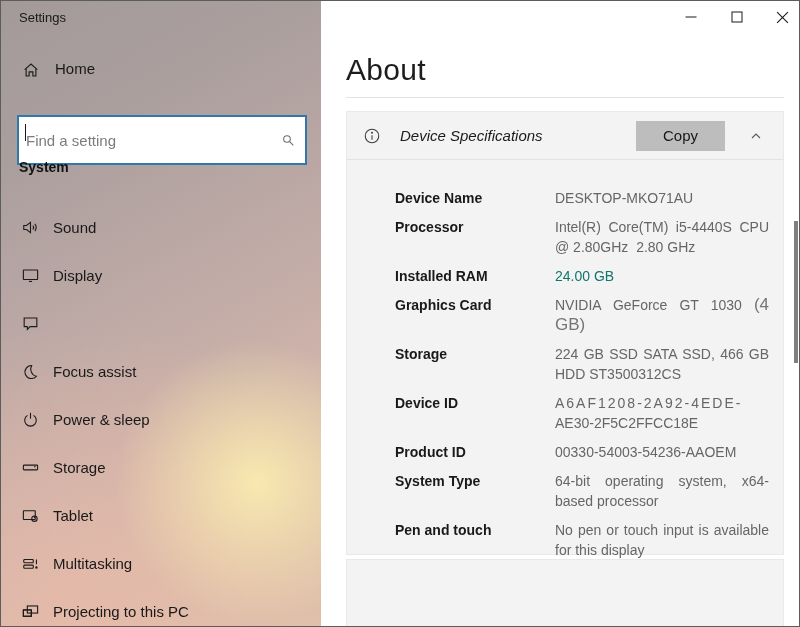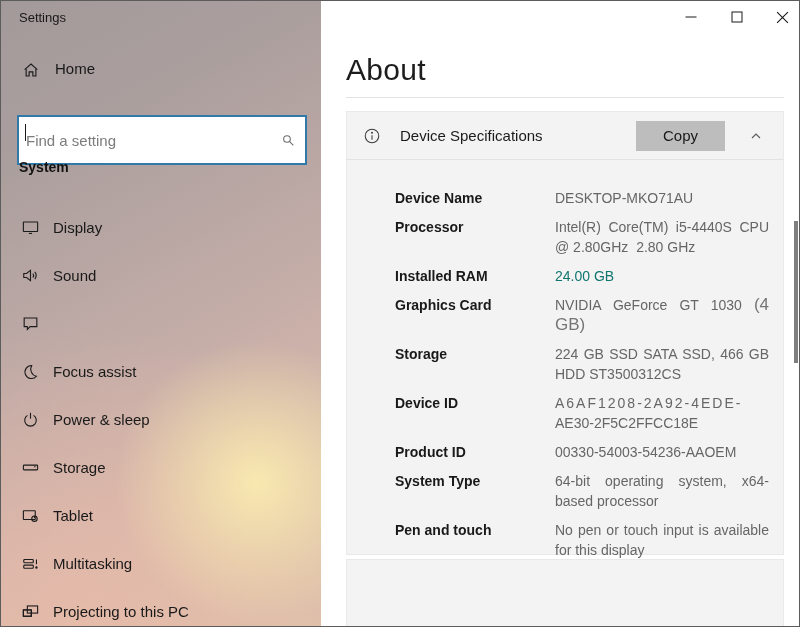--- a/index.html
+++ b/index.html
@@ -49,21 +49,21 @@
   .card{
     position:absolute;left:25px;width:438px;box-sizing:border-box;
     background:#f3f3f3;border:1px solid #e9e9e9;
   }
   .card-1{top:110px;height:444px;}
   .card-2{top:558px;height:80px;}
   .card-header{
     height:48px;display:flex;align-items:center;
     border-bottom:1px solid #e2e2e2;padding:0 10px 0 16px;box-sizing:border-box;
   }
-  .card-title{margin-left:19px;font-size:15px;color:#1b1b1b;flex:1;}
+  .card-title{margin-left:19px;font-size:15px;color:#1b1b1b;flex:1;font-style:italic;}
   .copy-button{
     width:89px;height:30px;border:none;background:#bdbdbd;color:#181818;
     font-family:"Liberation Sans",sans-serif;font-size:15px;cursor:default;
   }
   .chevron{margin:0 9px 0 23px;display:flex;align-items:center;cursor:default;}
 
   .card-body{padding:28px 0 0 48px;}
   .spec-row{display:flex;margin-bottom:9px;gap:40px;}
   .spec-label{width:120px;flex:0 0 120px;font-size:14px;font-weight:bold;color:#191919;line-height:20px;}
   .spec-value{width:214px;font-size:14px;color:#666;line-height:20px;text-align:justify;white-space:pre-wrap;}
@@ -101,35 +101,35 @@
         </svg>
       </span>
     </div>
 
     <div class="section-title">System</div>
 
     <div class="nav" id="nav">
         <div class="nav-item">
           <span class="nav-icon">
             <svg width="19" height="19" viewBox="0 0 24 24" fill="none" stroke="#1b1b1b" stroke-width="1.4">
-              <rect x="3" y="5" width="18" height="12" rx="0.5"></rect>
-              <line x1="10" y1="19.5" x2="14" y2="19.5"></line>
-            </svg>
-          </span>
-          <span class="nav-label">Display</span>
-        </div>
-        <div class="nav-item">
-          <span class="nav-icon">
-            <svg width="19" height="19" viewBox="0 0 24 24" fill="none" stroke="#1b1b1b" stroke-width="1.4">
               <path d="M3.5 9.5 H7 L12 5.5 V18.5 L7 14.5 H3.5 Z"></path>
               <path d="M15 9.5 a4 4 0 0 1 0 5"></path>
               <path d="M17.5 7.5 a7.5 7.5 0 0 1 0 9"></path>
             </svg>
           </span>
           <span class="nav-label">Sound</span>
+        </div>
+        <div class="nav-item">
+          <span class="nav-icon">
+            <svg width="19" height="19" viewBox="0 0 24 24" fill="none" stroke="#1b1b1b" stroke-width="1.4">
+              <rect x="3" y="5" width="18" height="12" rx="0.5"></rect>
+              <line x1="10" y1="19.5" x2="14" y2="19.5"></line>
+            </svg>
+          </span>
+          <span class="nav-label">Display</span>
         </div>
         <div class="nav-item">
           <span class="nav-icon">
             <svg width="19" height="19" viewBox="0 0 24 24" fill="none" stroke="#1b1b1b" stroke-width="1.4">
               <path d="M4 5 H20 V16 H11.5 L8 19.5 V16 H4 Z"></path>
             </svg>
           </span>
         </div>
         <div class="nav-item">
           <span class="nav-icon">

